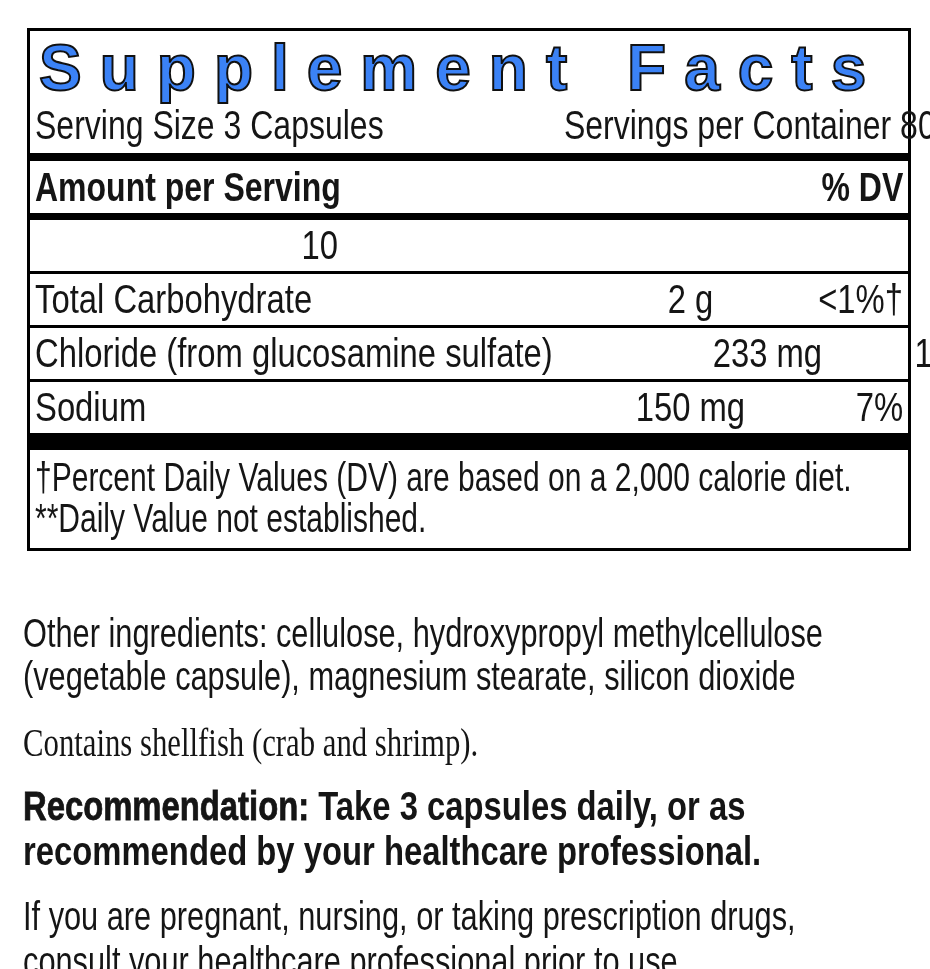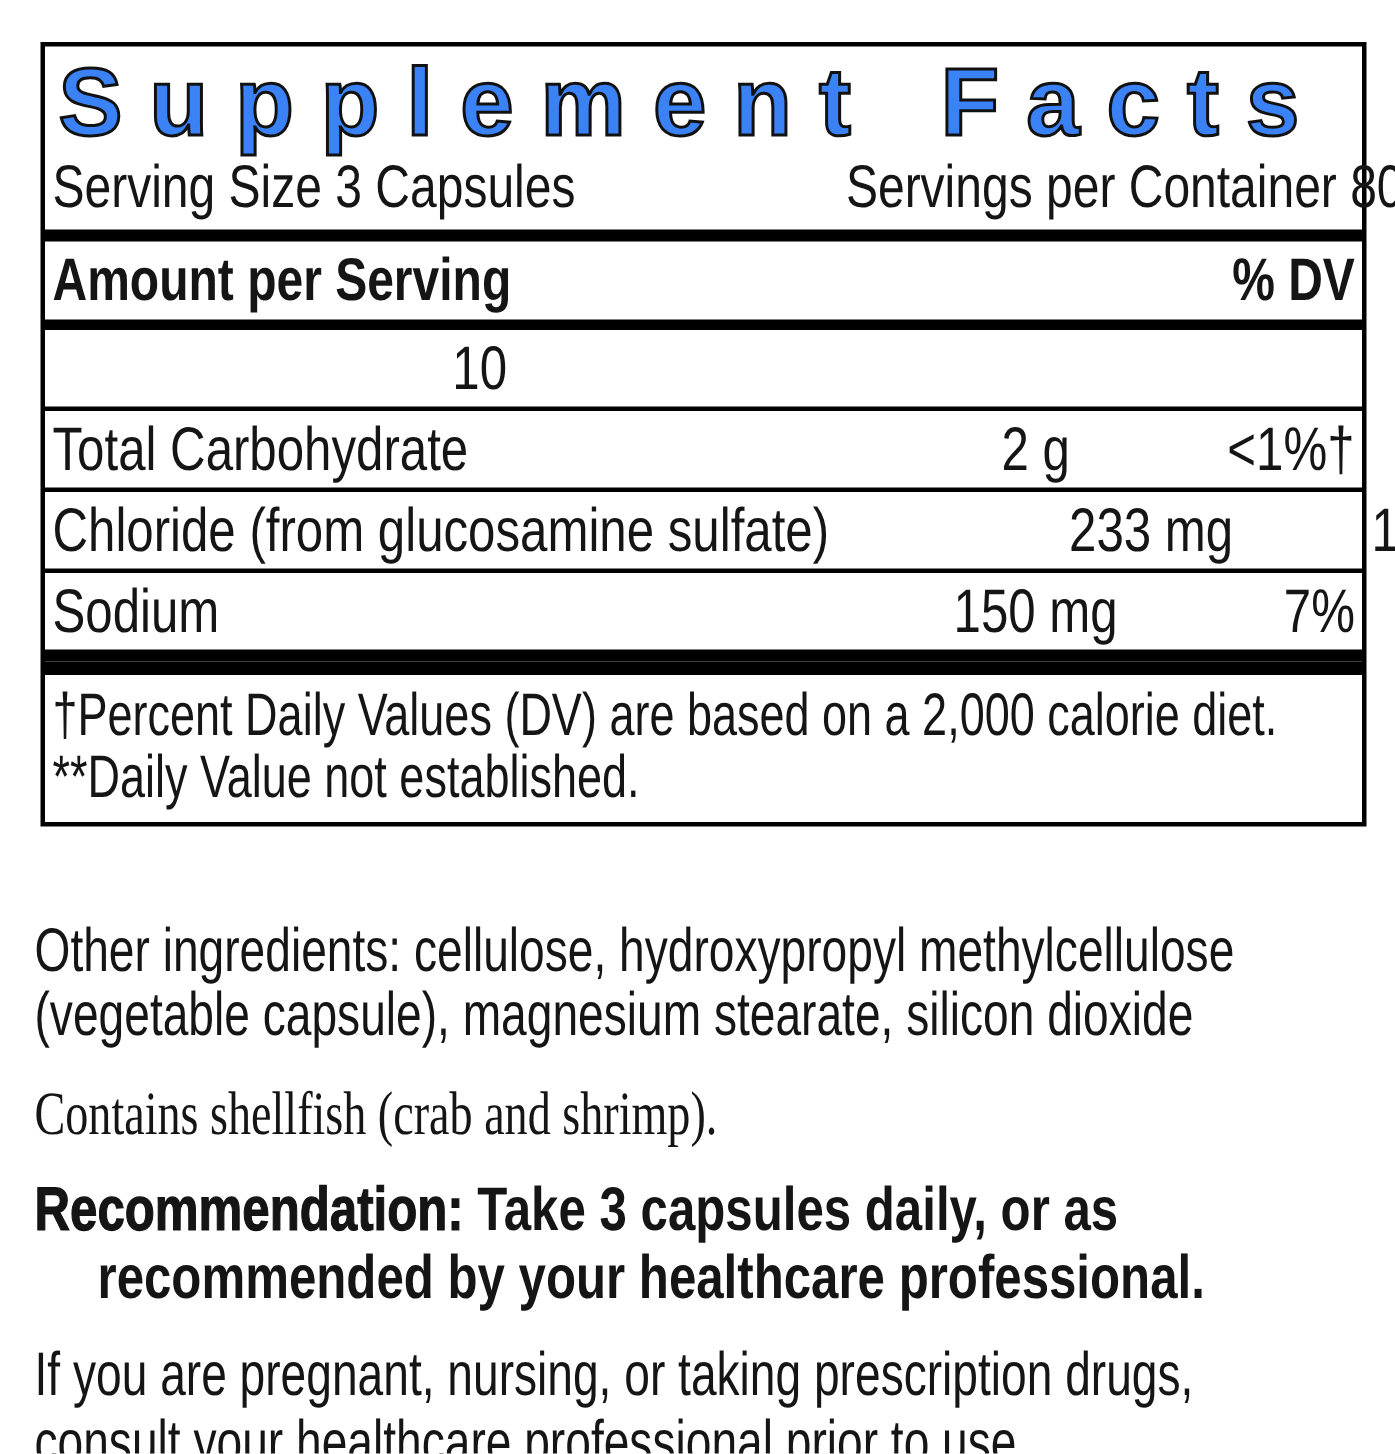--- a/index.html
+++ b/index.html
@@ -182,21 +182,21 @@
       <div class="line"><span class="t s75">Other ingredients: cellulose, hydroxypropyl methylcellulose</span></div>
       <div class="line"><span class="t s75">(vegetable capsule), magnesium stearate, silicon dioxide</span></div>
     </div>
 
     <div class="para gap-sm">
       <div class="line"><span class="t s75">Contains shellfish (crab and shrimp).</span></div>
     </div>
 
     <div class="rec gap-md">
       <div class="line" style="white-space:nowrap;"><span class="t s80"><span class="rec-label">Recommendation:</span><span> Take 3 capsules daily, or as</span></span></div>
-      <div class="line" style="white-space:nowrap;margin-left:42px;"><span class="t s80">recommended by your healthcare professional.</span></div>
+      <div class="line" style="white-space:nowrap;"><span class="t s80">recommended by your healthcare professional.</span></div>
     </div>
 
     <div class="para gap-md" style="line-height:45px;">
       <div class="line"><span class="t s75">If you are pregnant, nursing, or taking prescription drugs,</span></div>
       <div class="line"><span class="t s75">consult your healthcare professional prior to use.</span></div>
     </div>
 
   </div>
 
 </div>

